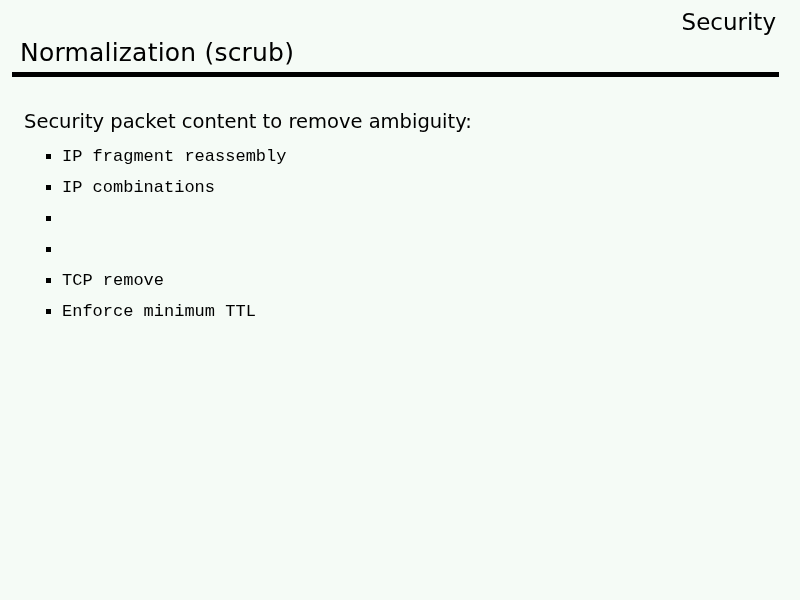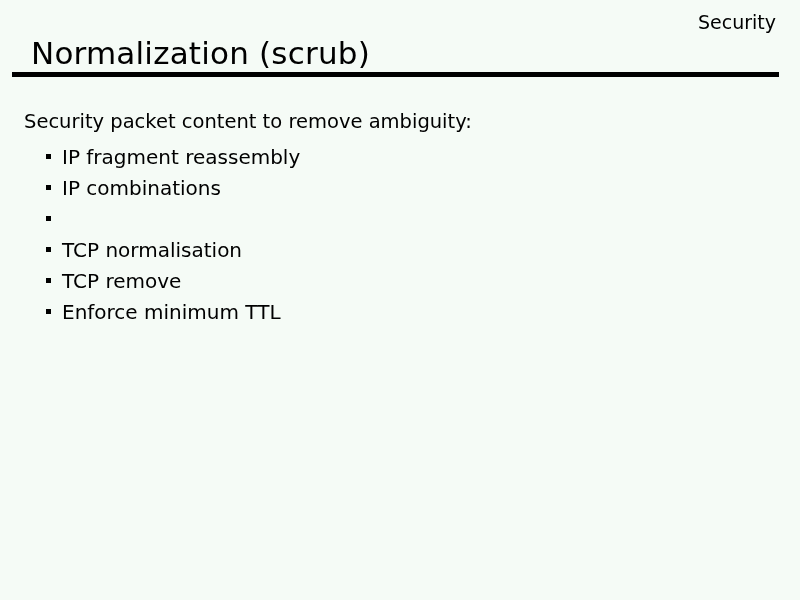--- a/index.html
+++ b/index.html
@@ -17,29 +17,29 @@
   }
   .slide {
     width: 800px;
     height: 600px;
     box-sizing: border-box;
   }
   .corner-label {
     position: absolute;
     top: 10px;
     right: 24px;
-    font-size: 19px;
+    font-size: 23px;
     line-height: 24px;
     white-space: nowrap;
   }
   .title {
     position: absolute;
     top: 38px;
-    left: 31px;
-    font-size: 31px;
+    left: 20px;
+    font-size: 25px;
     font-weight: 500;
     line-height: 30px;
     white-space: nowrap;
     letter-spacing: 0.2px;
   }
   .title-rule {
     position: absolute;
     top: 72px;
     left: 12px;
     width: 767px;
@@ -59,22 +59,23 @@
     top: 141px;
     left: 46px;
     margin: 0;
     padding: 0;
     list-style: none;
   }
   .bullet-item {
     display: flex;
     align-items: center;
     height: 31px;
-    font-size: 20px;
+    font-size: 17px;
     white-space: nowrap;
+    font-family: Liberation Mono, monospace;
   }
   .bullet-square {
     display: inline-block;
     width: 5px;
     height: 5px;
     background: #000000;
     margin-right: 11px;
     flex: 0 0 auto;
   }
 </style>
@@ -99,21 +100,20 @@
       </li>
       <li class="bullet-item">
         <span class="bullet-square"></span>
         <span>IP combinations</span>
       </li>
       <li class="bullet-item">
         <span class="bullet-square"></span>
       </li>
       <li class="bullet-item">
         <span class="bullet-square"></span>
-        <span>TCP normalisation</span>
       </li>
       <li class="bullet-item">
         <span class="bullet-square"></span>
         <span>TCP remove</span>
       </li>
       <li class="bullet-item">
         <span class="bullet-square"></span>
         <span>Enforce minimum TTL</span>
       </li>
     </ul>

